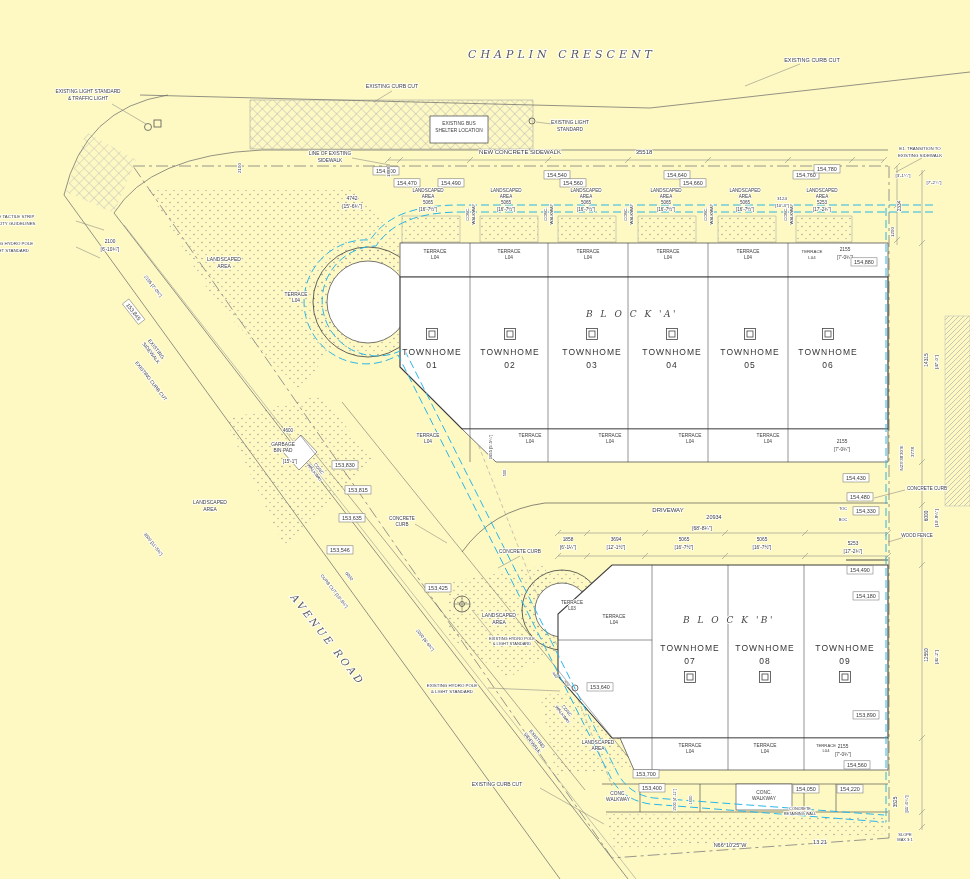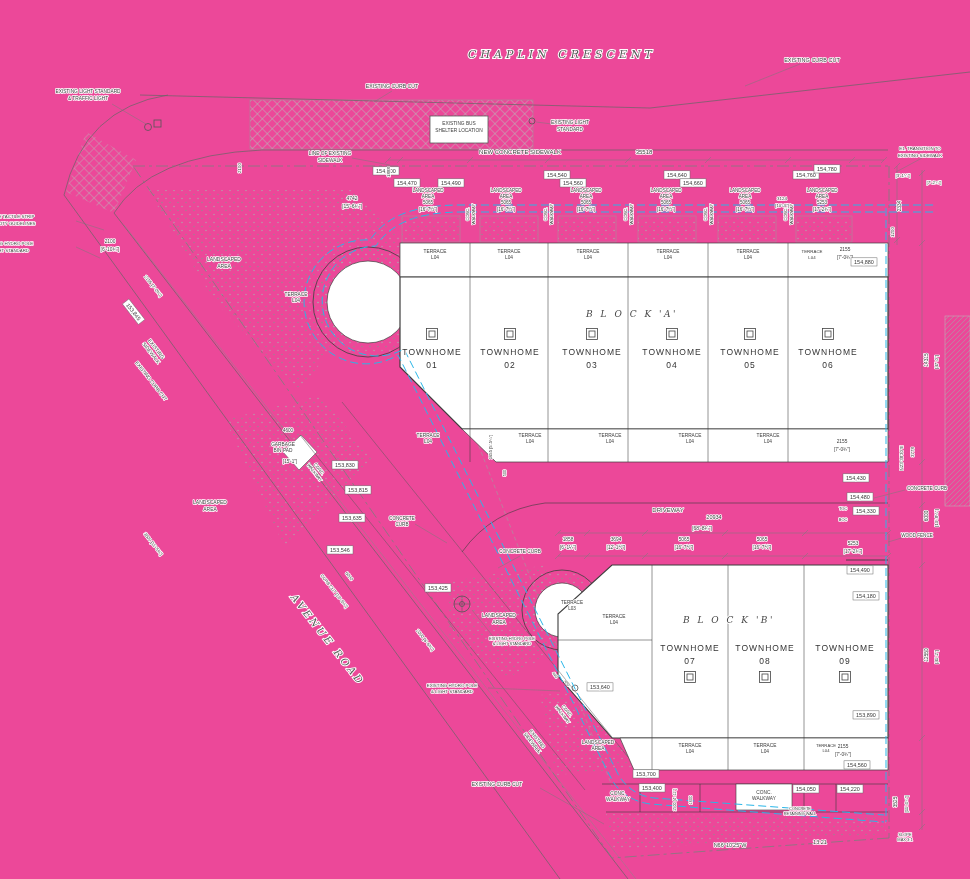--- a/index.html
+++ b/index.html
@@ -1,16 +1,16 @@
 <!DOCTYPE html>
 <html><head>
 <meta charset="utf-8">
 <style>
   html,body{margin:0;padding:0;background:#ffffff;}
-  .page{position:relative;width:970px;height:879px;background:#ec4899;overflow:hidden;
+  .page{position:relative;width:970px;height:879px;background:#fef9c3;overflow:hidden;
         font-family:"Liberation Sans",sans-serif;}
   svg{display:block;}
   .ann{fill:#3c3c3c;text-anchor:middle;font-family:"Liberation Sans",sans-serif;
        paint-order:stroke;stroke:#ffffff;stroke-width:1.6px;stroke-linejoin:round;}
   .street{fill:#5a5a5a;font-family:"DejaVu Serif",serif;font-style:italic;
           letter-spacing:4px;font-size:11px;text-anchor:middle;
           paint-order:stroke;stroke:#ffffff;stroke-width:2px;}
   .street-left{letter-spacing:3px;font-size:10px;}
   .blocktitle{fill:#474747;font-family:"DejaVu Serif",serif;font-style:italic;
           letter-spacing:2.5px;font-size:9px;text-anchor:middle;

